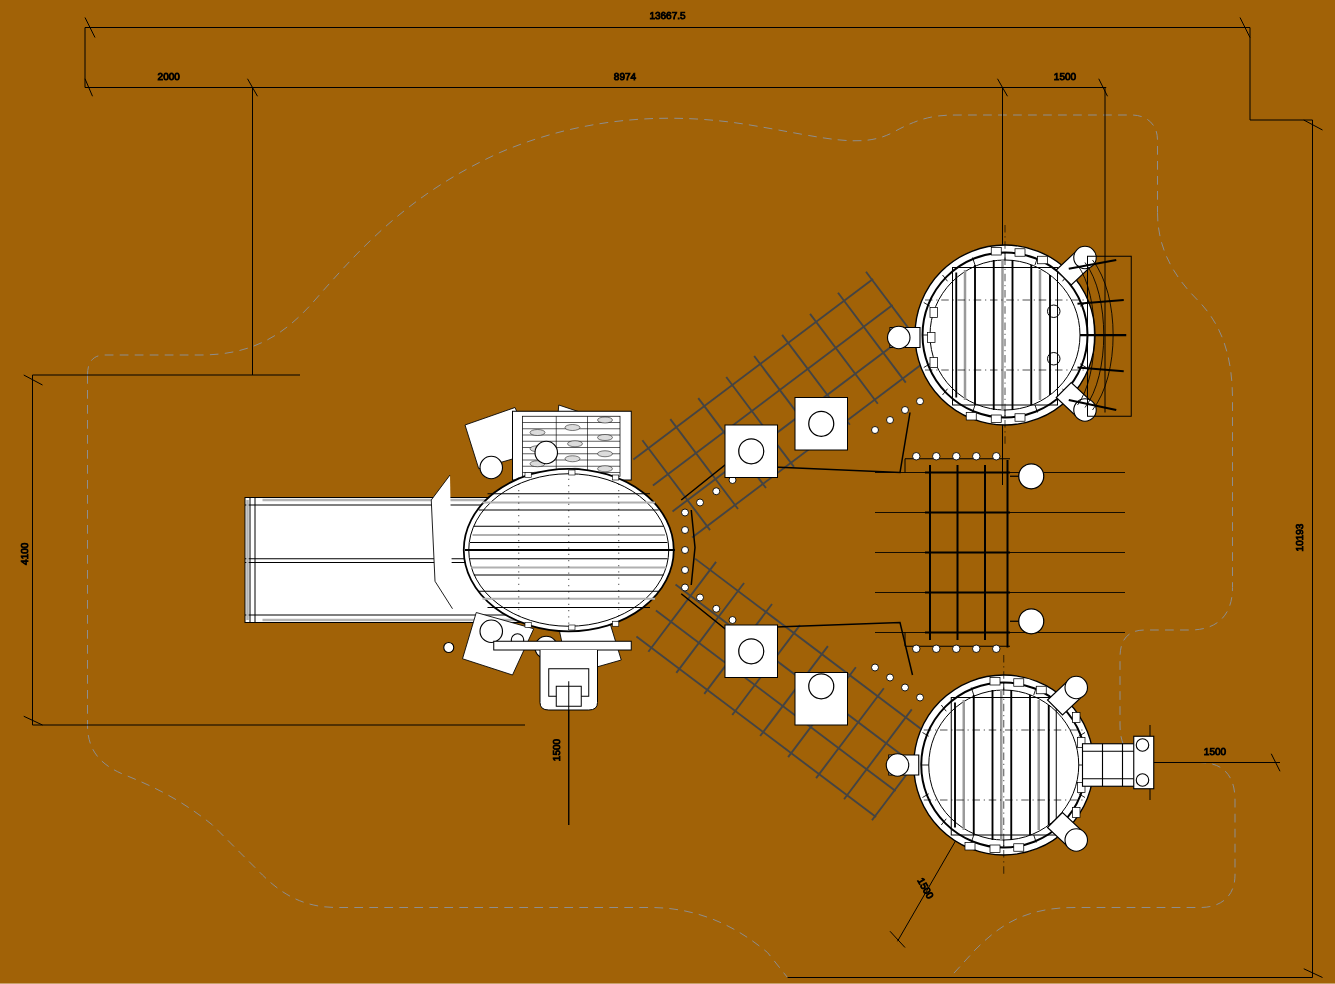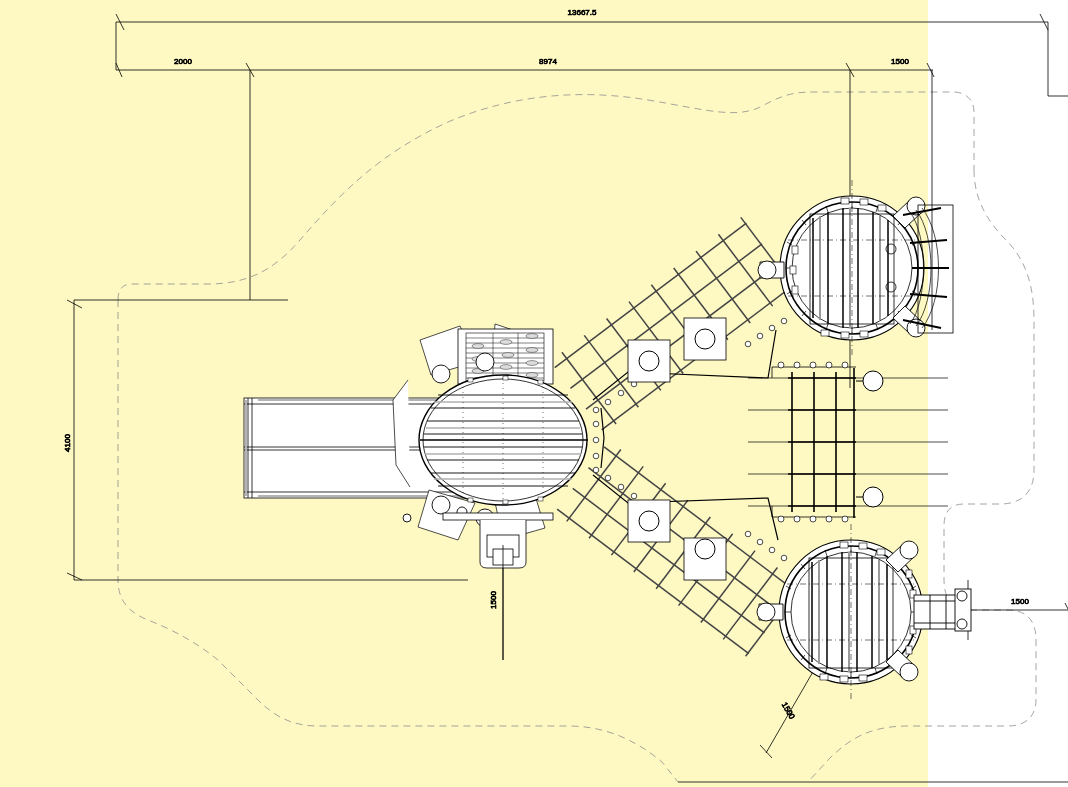--- a/index.html
+++ b/index.html
@@ -1,18 +1,18 @@
 <!DOCTYPE html>
 <html><head>
 <meta charset="utf-8">
 <style>
   html,body{margin:0;padding:0;background:#ffffff;}
   body{width:1068px;height:787px;overflow:hidden;
        font-family:"Liberation Sans",sans-serif;}
-  #stage{position:relative;width:880px;height:787px;background:#fef9c3;padding-left:48px;}
+  #stage{position:relative;width:1068px;height:787px;background:#a16207;}
   svg{display:block;}
   .dimtext{font-family:"Liberation Sans",sans-serif;font-size:8px;fill:#000;}
 </style>
 </head>
 <body>
 
 <div id="stage">
 <svg width="1068" height="787" viewBox="0 0 1068 787" xmlns="http://www.w3.org/2000/svg">
 
   <defs>

